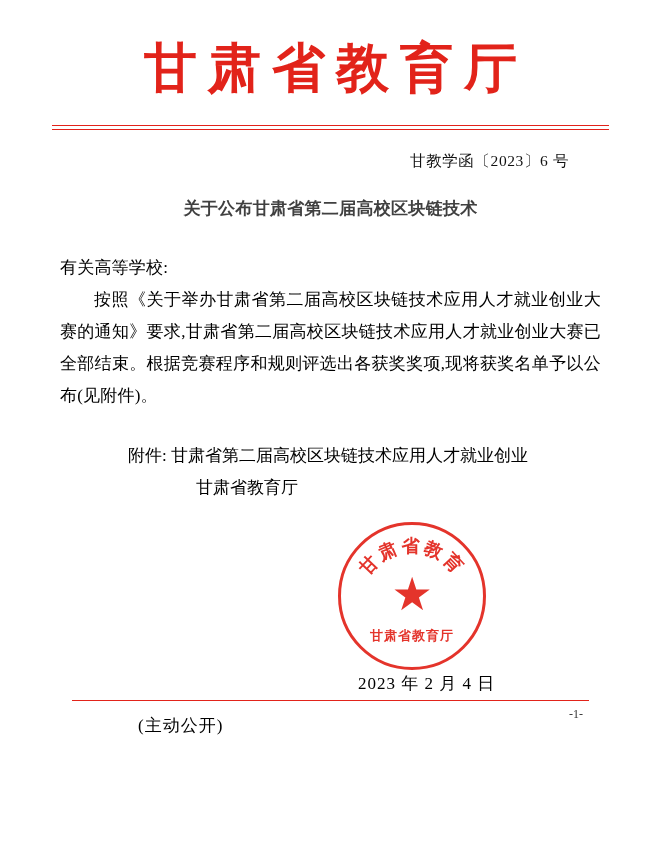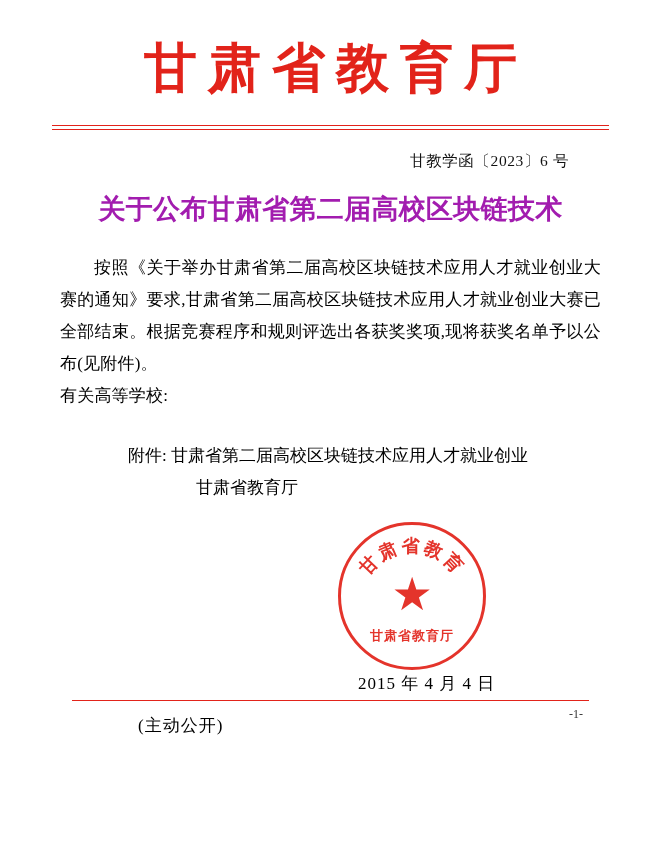--- a/index.html
+++ b/index.html
@@ -49,23 +49,23 @@
     margin: 21px 92px 0 0;
     font-size: 15.5px;
     color: #111111;
     letter-spacing: 0.6px;
   }
   
   .doc-title {
     margin: 20px 68px 0 68px;
     text-align: center;
     font-weight: bold;
-    font-size: 27px;
+    font-size: 17px;
     line-height: 34px;
-    color: #a21caf;
+    color: #404040;
     letter-spacing: 0.3px;
   }
   
   .body-block {
     margin: 26px 60px 0 60px;
     font-size: 17px;
     line-height: 32px;
     color: #000000;
     text-align: justify;
     letter-spacing: 0.2px;
@@ -194,22 +194,22 @@
     <div class="header-rule-thin"></div>
   </div>
 
   <div class="doc-number">甘教学函〔2023〕6 号</div>
 
   <div class="doc-title">
     <div>关于公布甘肃省第二届高校区块链技术</div>
   </div>
 
   <div class="body-block">
+    <p class="para salutation" style="text-indent:0">有关高等学校:</p>
     <p class="para">按照《关于举办甘肃省第二届高校区块链技术应用人才就业创业大赛的通知》要求,甘肃省第二届高校区块链技术应用人才就业创业大赛已全部结束。根据竞赛程序和规则评选出各获奖奖项,现将获奖名单予以公布(见附件)。</p>
-    <p class="para salutation" style="text-indent:0">有关高等学校:</p>
   </div>
 
   <div class="attachment">
     <div class="attachment-line1">附件: 甘肃省第二届高校区块链技术应用人才就业创业</div>
     <div class="attachment-line2">甘肃省教育厅</div>
   </div>
 
   <div class="sign-area">
     <div class="seal">
       <div class="seal-inner">
@@ -218,21 +218,21 @@
             <path id="arcpath" d="M 20,82 A 54,54 0 0 1 128,82" fill="none"></path>
           </defs>
           <text text-anchor="middle">
             <textPath href="#arcpath" startOffset="50%">甘肃省教育</textPath>
           </text>
         </svg>
         <div class="seal-star">★</div>
         <div class="seal-bottom">甘肃省教育厅</div>
       </div>
     </div>
-    <div class="doc-date">2015 年 4 月 4 日</div>
+    <div class="doc-date">2023 年 2 月 4 日</div>
   </div>
 
   <div class="disclosure">(主动公开)</div>
 
   <div class="footer">
     <div class="footer-rule"></div>
     <div class="footer-page">-1-</div>
   </div>
 
 </div>

